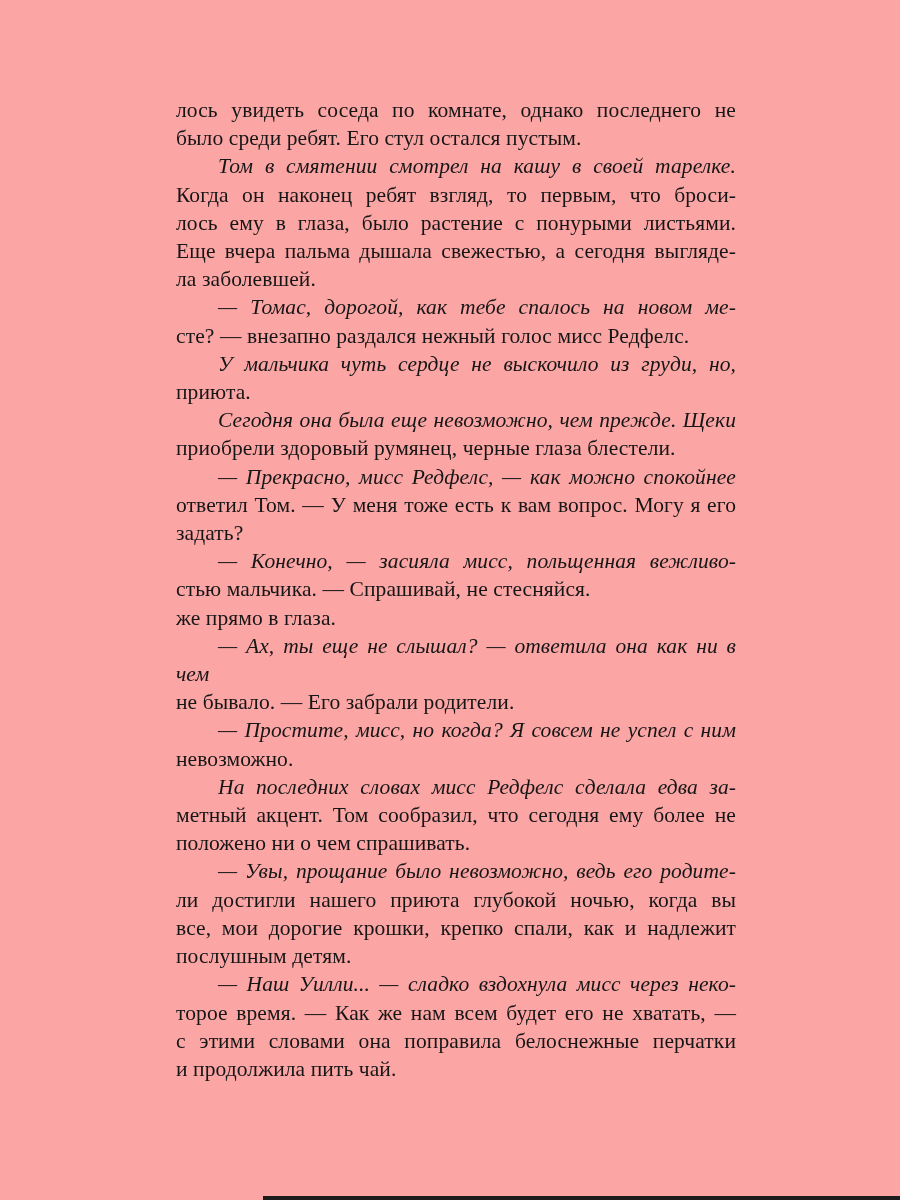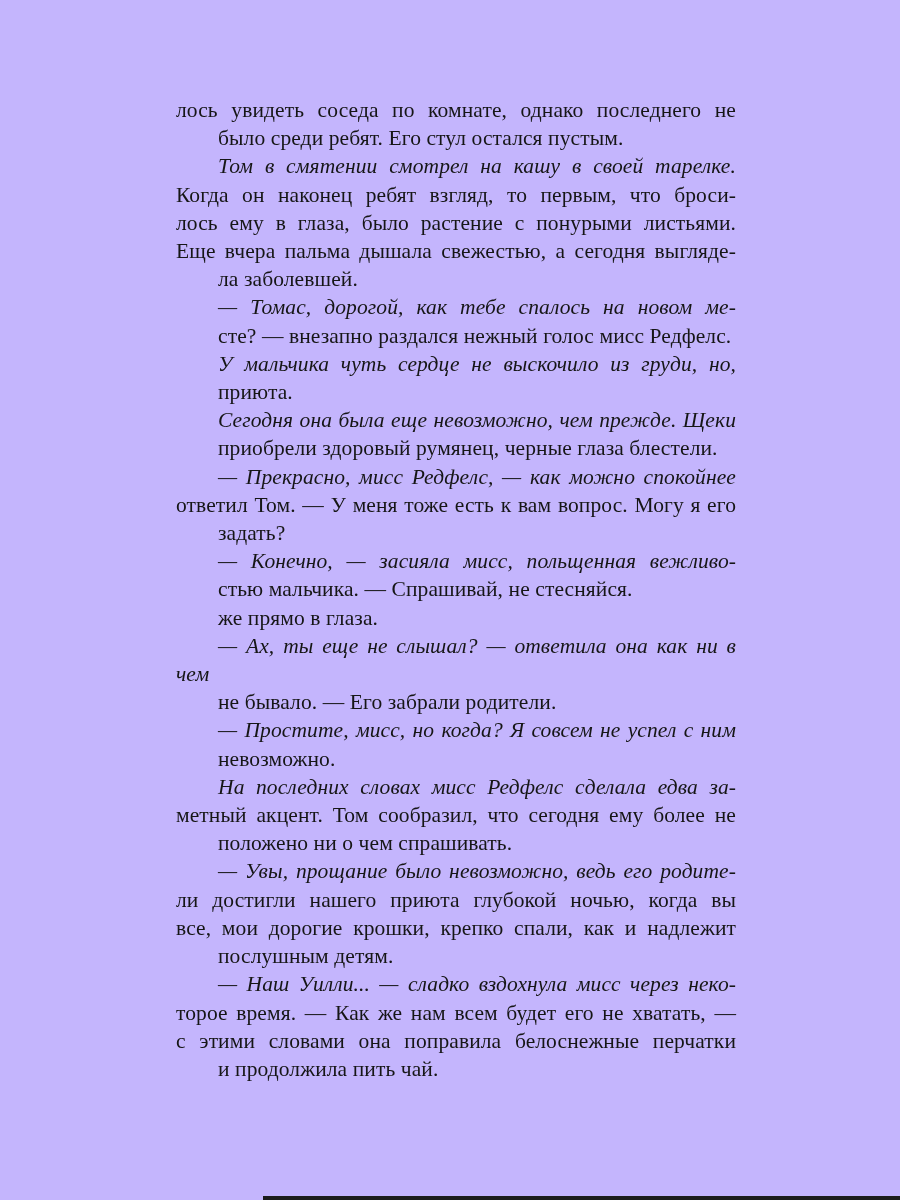--- a/index.html
+++ b/index.html
@@ -10,21 +10,21 @@
     width: 900px;
     height: 1200px;
     position: relative;
     overflow: hidden;
     background: #ffffff;
     font-family: "Liberation Serif", serif;
   }
   .book-page {
     position: absolute;
     inset: 0;
-    background: #c4b5fd;
+    background: #fca5a5;
   }
   .text-column {
     position: absolute;
     left: 176px;
     top: 96px;
     width: 560px;
     font-size: 21.5px;
     line-height: 28.2px;
     color: #161616;
     letter-spacing: 0.1px;
@@ -33,21 +33,20 @@
     margin: 0;
     padding: 0;
   }
   .line {
     text-align: justify;
     text-align-last: justify;
     white-space: normal;
   }
   .line.last {
     text-align-last: left;
-    margin-left: 42px;
   }
   .line.indent {
     text-indent: 42px;
     font-style: italic;
   }
   .bottom-bar {
     position: absolute;
     left: 263px;
     bottom: 0;
     width: 637px;

